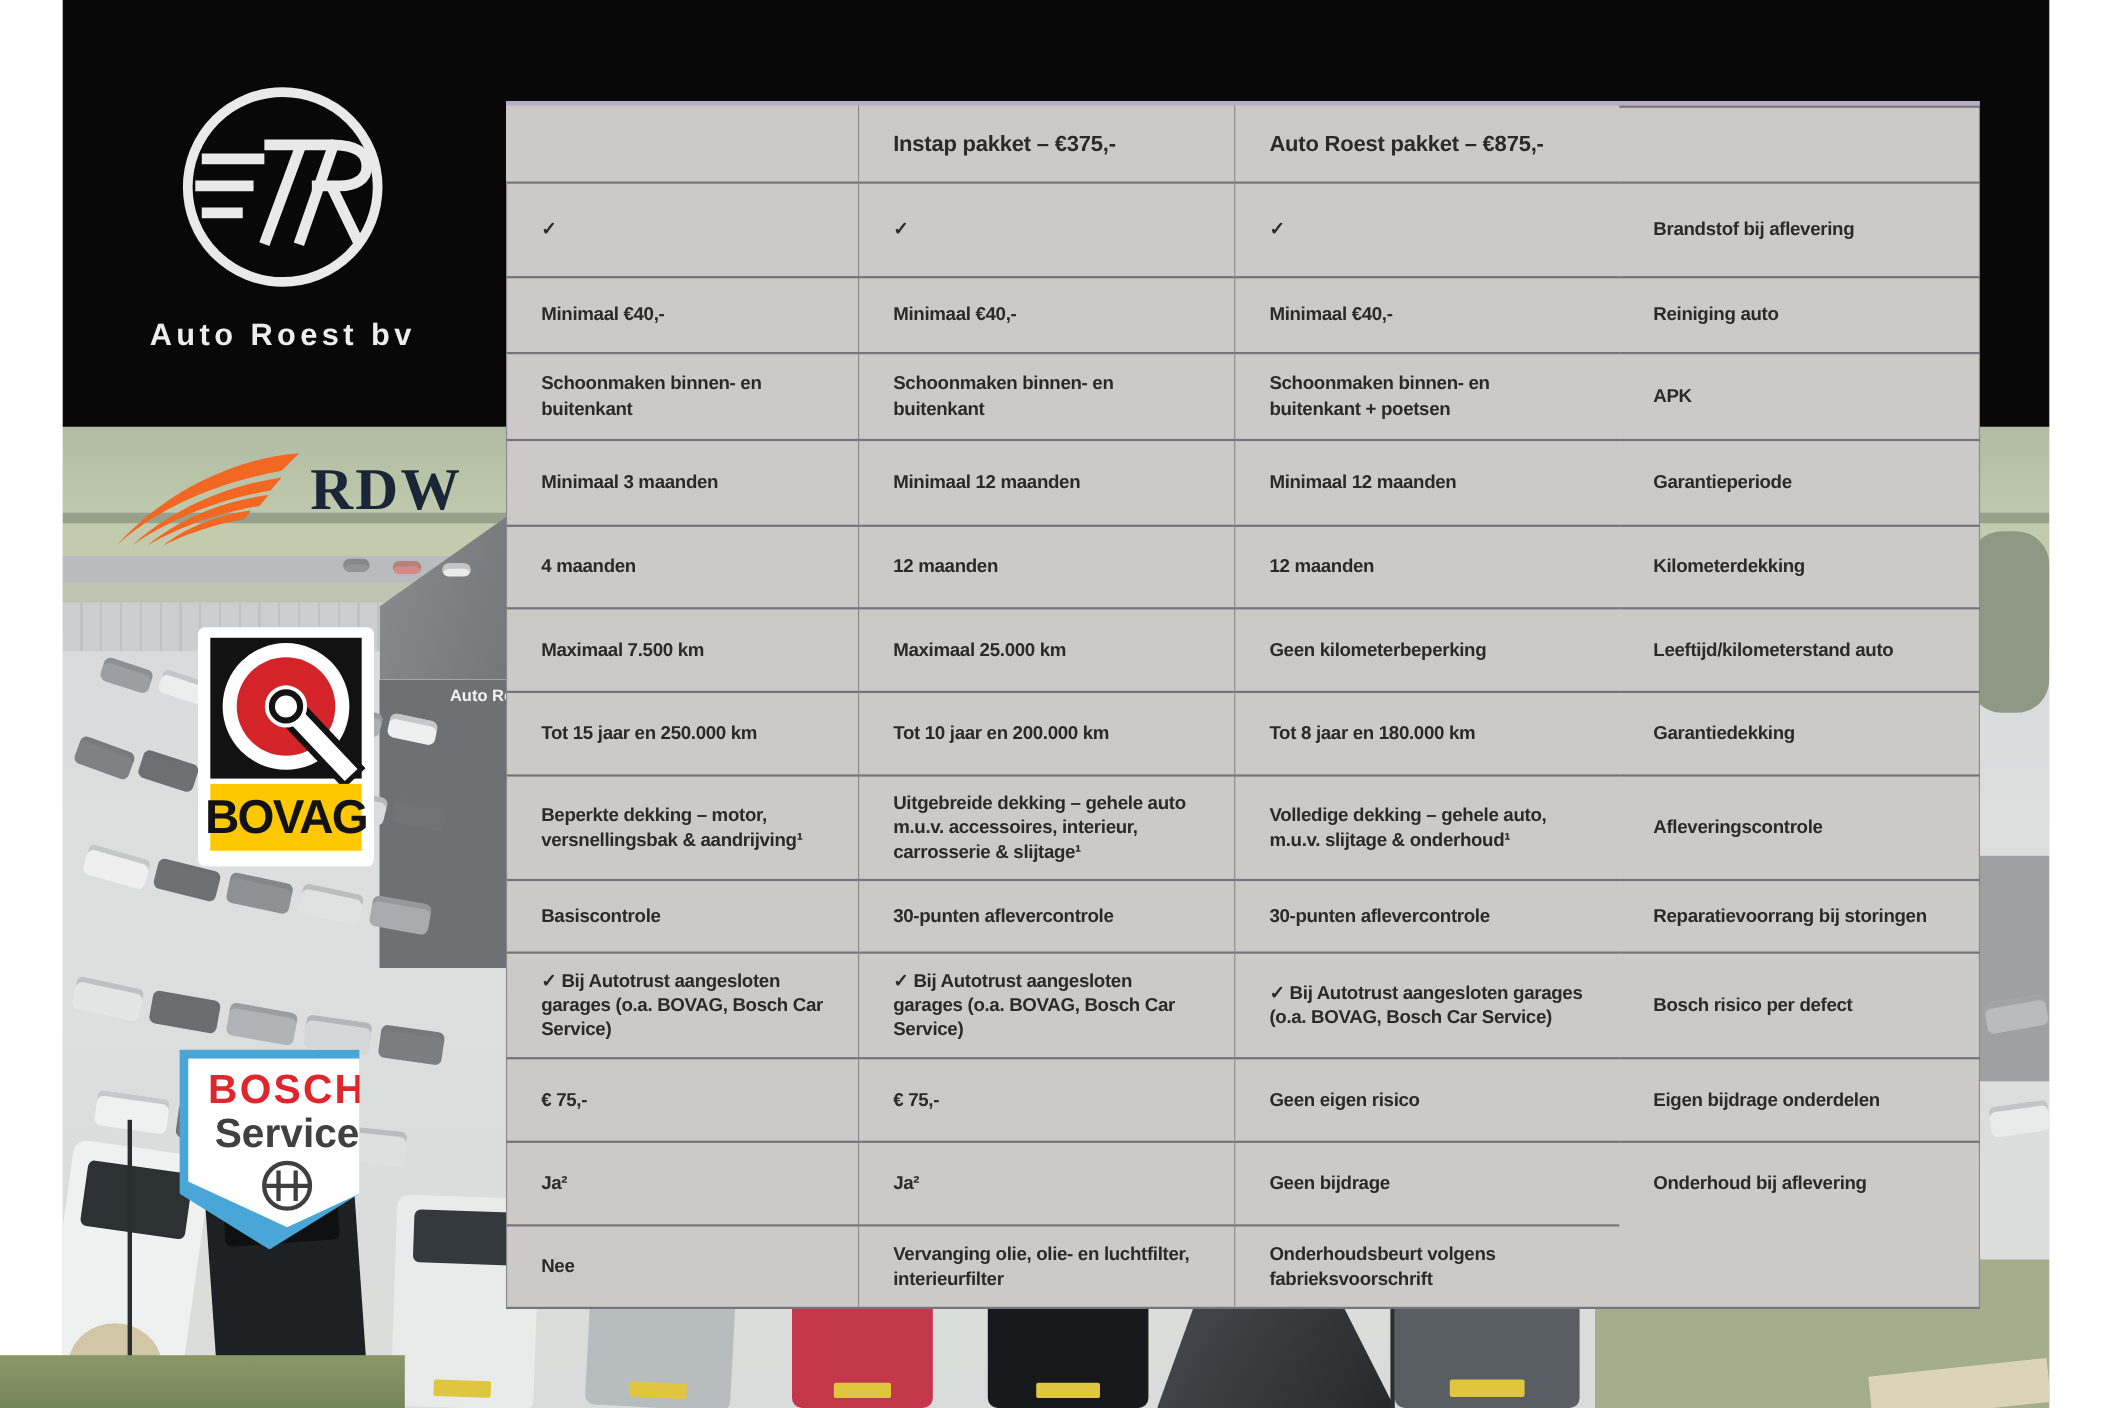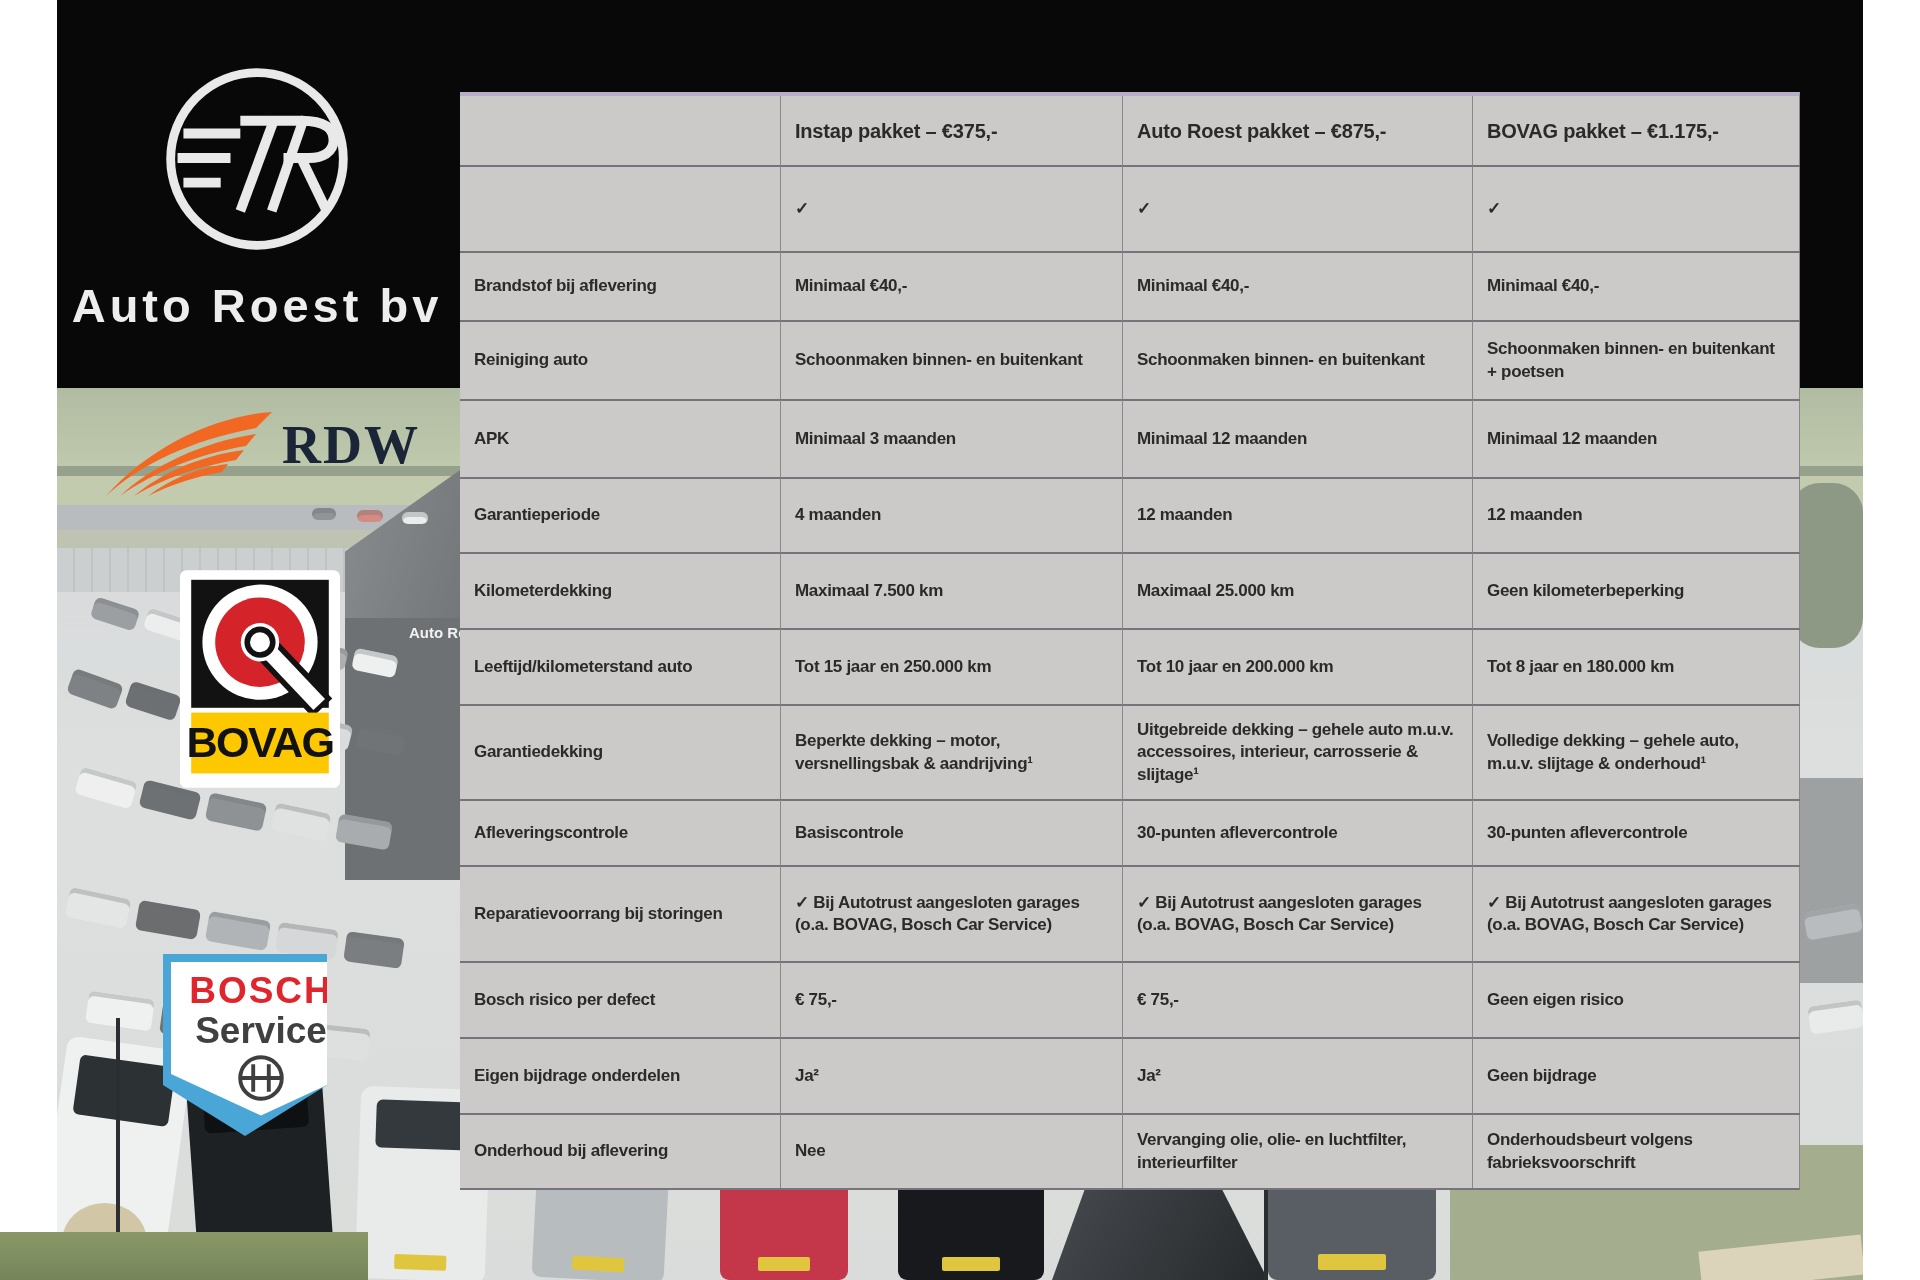--- a/index.html
+++ b/index.html
@@ -3,21 +3,21 @@
 <meta charset="utf-8">
 <style>
   html,body{margin:0;padding:0;background:#ffffff;}
   .stage{position:relative;width:1920px;height:1280px;overflow:hidden;background:#ffffff;
          font-family:"Liberation Sans",sans-serif;}
 
   
   .black-band{position:absolute;left:57px;top:0;width:1806px;height:388px;background:#080808;z-index:2;}
   .brand{position:absolute;left:57px;top:0;width:400px;height:388px;z-index:5;
          display:flex;flex-direction:column;align-items:center;justify-content:center;gap:16px;}
-  .brand-name{color:#ededed;font-size:47px;font-weight:bold;letter-spacing:4px;white-space:nowrap;}
+  .brand-name{color:#ededed;font-size:28px;font-weight:bold;letter-spacing:4px;white-space:nowrap;}
 
   
   .photo{position:absolute;left:57px;top:388px;width:1806px;height:892px;overflow:hidden;z-index:1;
          background:linear-gradient(#c3c6c7,#cfd2d2 45%,#c9cdca);}
   .band{position:absolute;left:0;width:100%;}
   .b-field {top:0;height:78px;background:linear-gradient(#8fa07b,#a3b189);z-index:1;}
   .b-hedge {top:78px;height:10px;background:#69795a;z-index:1;}
   .b-field2{top:88px;height:29px;background:#a9b58d;z-index:1;}
   .b-road  {top:117px;height:25px;background:#9aa0a3;z-index:1;}
   .b-verge {top:142px;height:18px;background:#a3ab90;z-index:1;}
@@ -63,21 +63,21 @@
                display:flex;flex-direction:column;align-items:center;}
   .bosch-red{color:#e0262d;font-size:37px;font-weight:bold;letter-spacing:2px;margin-top:8px;}
   .bosch-teal{color:#404040;font-size:37px;font-weight:bold;margin-top:-2px;}
 
   
   .pkg-table{position:absolute;left:460px;top:92px;width:1340px;z-index:20;background:#cbcac8;
              display:grid;grid-template-columns:320px 342px 350px 328px;
              grid-template-rows:69px 86px 69px 79px 78px 75px 76px 76px 95px 66px 96px 76px 76px 75px;
              border-top:4px solid #b9aec9;border-right:1px solid #8a888d;border-bottom:2px solid #76747a;
              box-sizing:border-box;}
-  .cell{display:flex;align-items:center;padding:4px 14px;box-sizing:border-box;
+  .cell{display:flex;align-items:center;padding:4px 31px;box-sizing:border-box;
         font-weight:bold;color:#2b2a28;font-size:17px;line-height:1.3;letter-spacing:-0.3px;
         border-top:2px solid #76747a;border-left:1px solid #8a888d;}
   .cell.h{font-size:20px;border-top:none;letter-spacing:-0.2px;}
   .cell.c0{border-left:none;}
 </style>
 </head>
 <body>
 
 <div class="stage">
 
@@ -225,21 +225,20 @@
           <line x1="39" y1="14" x2="39" y2="46" stroke="#3f3f3f" stroke-width="4.5"></line>
         </svg>
       </div>
     </div>
   </div>
 
   <div class="pkg-table">
       <div class="cell h c0"></div>
       <div class="cell h c1">Instap pakket – €375,-</div>
       <div class="cell h c2">Auto Roest pakket – €875,-</div>
-      <div class="cell h c3">BOVAG pakket – €1.175,-</div>
       <div class="cell c0"></div>
       <div class="cell c1">✓</div>
       <div class="cell c2">✓</div>
       <div class="cell c3">✓</div>
       <div class="cell c0">Brandstof bij aflevering</div>
       <div class="cell c1">Minimaal €40,-</div>
       <div class="cell c2">Minimaal €40,-</div>
       <div class="cell c3">Minimaal €40,-</div>
       <div class="cell c0">Reiniging auto</div>
       <div class="cell c1">Schoonmaken binnen- en buitenkant</div>

